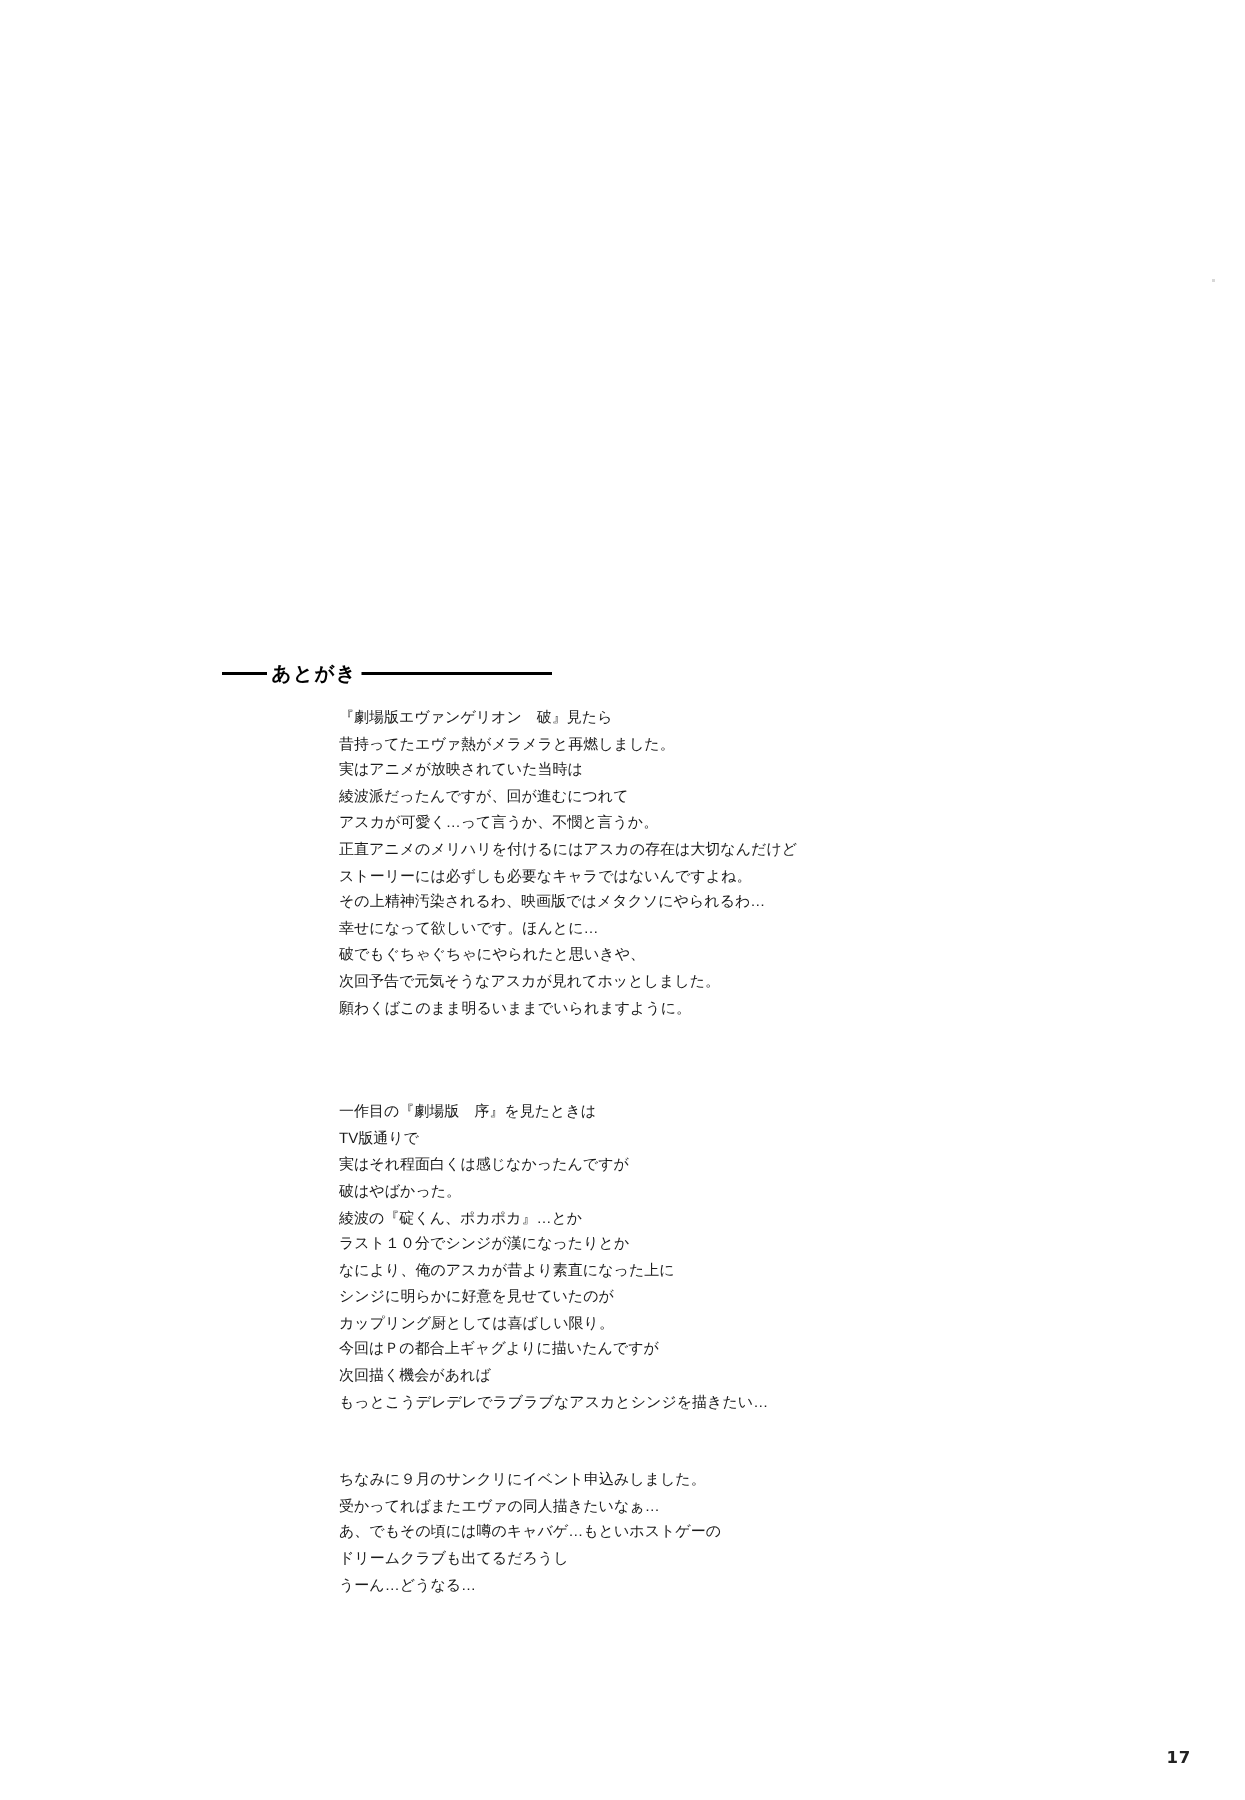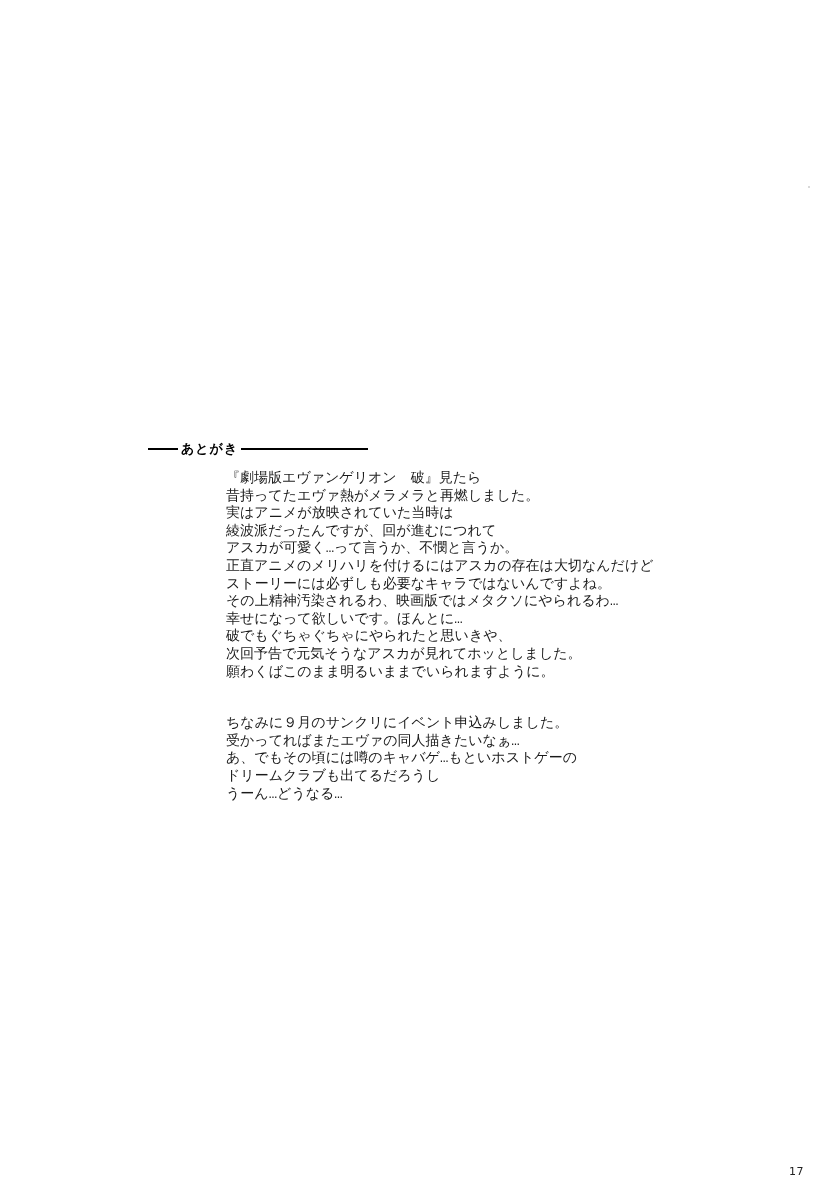--- a/index.html
+++ b/index.html
@@ -51,37 +51,37 @@
     color: #000;
     text-align: center;
   }
   .body-col {
     position: absolute;
     left: 226px;
     top: 470px;
     width: 430px;
   }
   .para {
-    font-family: Liberation Mono, monospace;
-    font-size: 14px;
+    font-family: Liberation Sans, sans-serif;
+    font-size: 10px;
     line-height: 17.6px;
     color: #1a1a1a;
     white-space: pre-wrap;
     margin: 0;
   }
   .para.gap-1 { margin-top: 52px; }
   .para.gap-2 { margin-top: 16px; }
   .para.gap-3 { margin-top: 34px; }
   .page-number {
     position: absolute;
-    right: 26px;
+    right: 36px;
     bottom: 22px;
     font-family: "DejaVu Sans", sans-serif;
     font-size: 11px;
-    font-weight: normal;
+    font-weight: bold;
     color: #222;
     letter-spacing: 0.5px;
   }
   .corner-mark {
     position: absolute;
     right: 20px;
     top: 186px;
     width: 2px;
     height: 2px;
     background: #d8d8d8;
@@ -106,20 +106,32 @@
 実はアニメが放映されていた当時は
 綾波派だったんですが、回が進むにつれて
 アスカが可愛く…って言うか、不憫と言うか。
 正直アニメのメリハリを付けるにはアスカの存在は大切なんだけど
 ストーリーには必ずしも必要なキャラではないんですよね。
 その上精神汚染されるわ、映画版ではメタクソにやられるわ…
 幸せになって欲しいです。ほんとに…
 破でもぐちゃぐちゃにやられたと思いきや、
 次回予告で元気そうなアスカが見れてホッとしました。
 願わくばこのまま明るいままでいられますように。</p>
+    <p class="para gap-1">一作目の『劇場版　序』を見たときは
+TV版通りで
+実はそれ程面白くは感じなかったんですが
+破はやばかった。
+綾波の『碇くん、ポカポカ』…とか
+ラスト１０分でシンジが漢になったりとか
+なにより、俺のアスカが昔より素直になった上に
+シンジに明らかに好意を見せていたのが
+カップリング厨としては喜ばしい限り。
+今回はＰの都合上ギャグよりに描いたんですが
+次回描く機会があれば
+もっとこうデレデレでラブラブなアスカとシンジを描きたい…</p>
     <p class="para gap-3">ちなみに９月のサンクリにイベント申込みしました。
 受かってればまたエヴァの同人描きたいなぁ…
 あ、でもその頃には噂のキャバゲ…もといホストゲーの
 ドリームクラブも出てるだろうし
 うーん…どうなる…</p>
   </div>
 
   <div class="page-number">17</div>
 
 </div>

